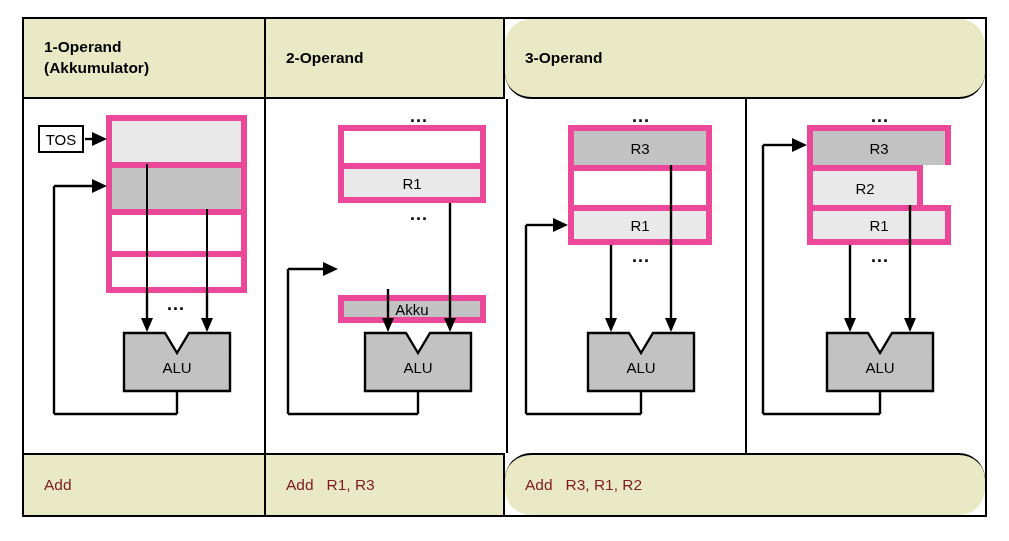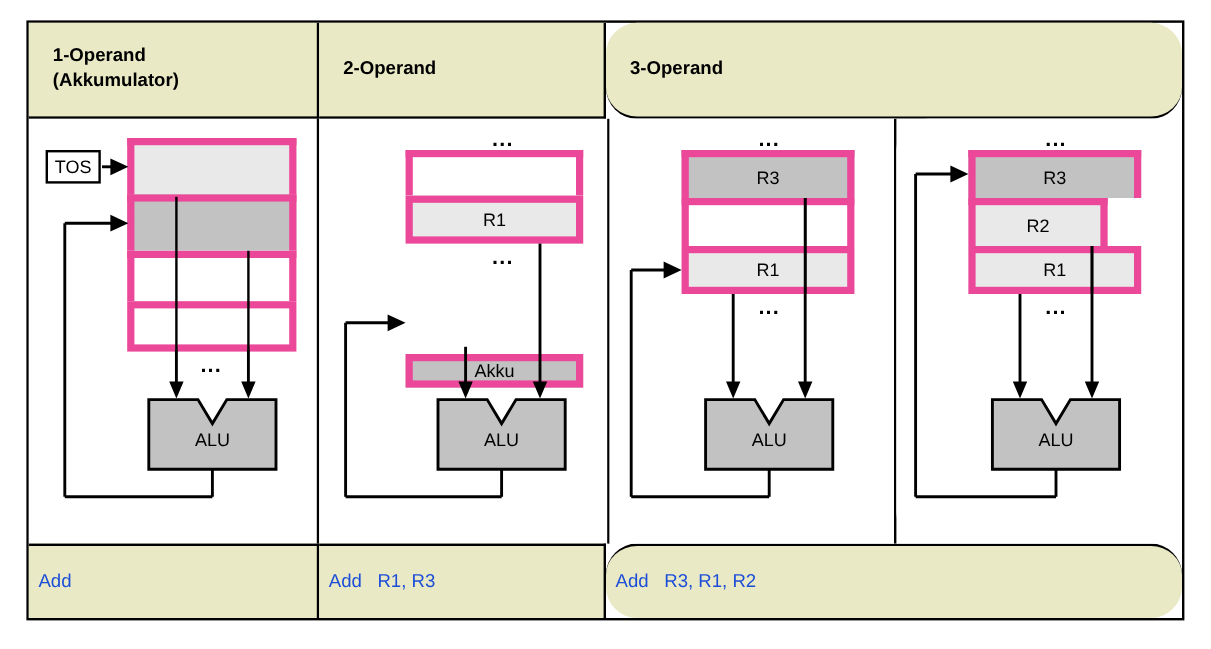--- a/index.html
+++ b/index.html
@@ -44,21 +44,21 @@
     border-top:2px solid #000;
     display:flex;align-items:center;
   }
   .row-body .cell{background:#ffffff;}
 
   .head-txt{
     font-weight:bold;font-size:15.5px;color:#000;
     line-height:1.33;padding-left:20px;white-space:pre-line;
   }
   .foot-txt{
-    font-size:15.5px;color:#1d4ed8;padding-left:8px;white-space:pre;
+    font-size:15.5px;color:#7f1d1d;padding-left:20px;white-space:pre;
   }
 
   
   .diag{position:absolute;left:0;top:0;width:100%;height:100%;}
   .box{
     position:absolute;box-sizing:border-box;
     border:6px solid #ec4899;
     display:flex;align-items:center;justify-content:center;
     font-size:15px;color:#000;
   }

